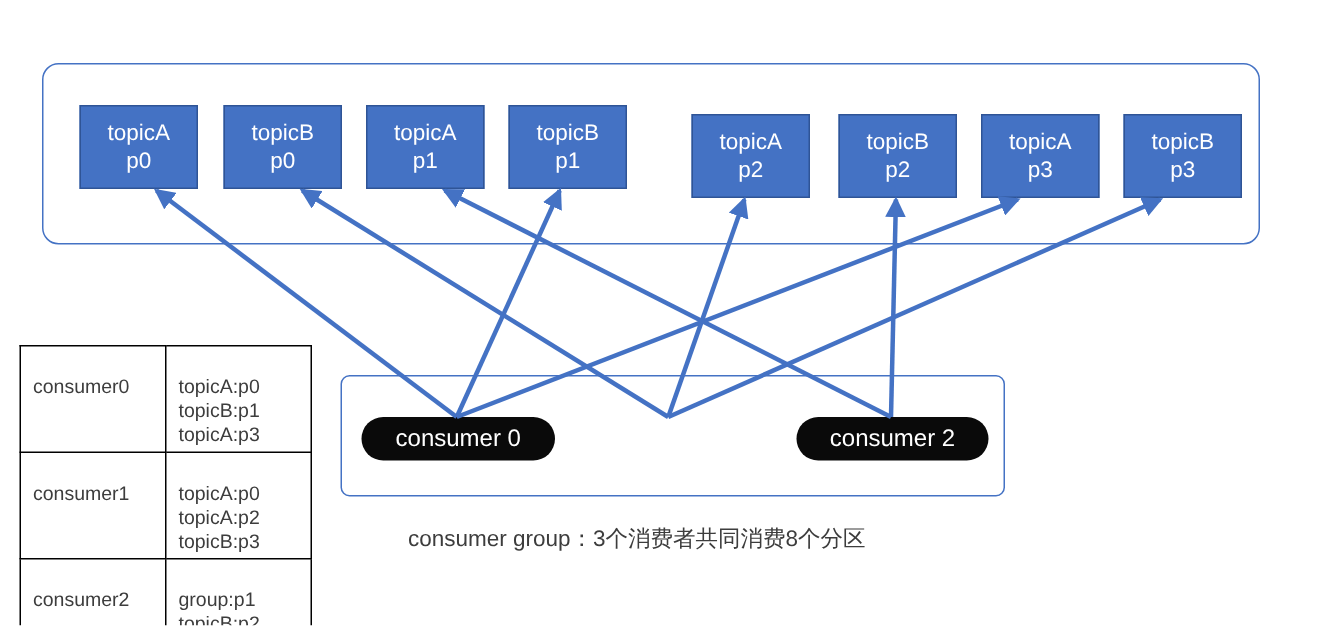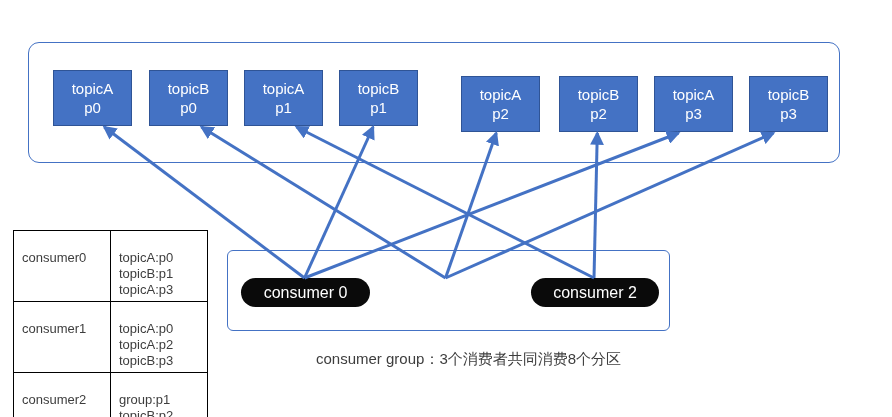--- a/index.html
+++ b/index.html
@@ -29,21 +29,20 @@
   }
   .pill{
     position:absolute;top:27px;height:29px;border-radius:14.5px;
     background:var(--pill-bg,#000);color:var(--pill-text,#fff);
     display:flex;align-items:center;justify-content:center;
     font-size:16px;white-space:nowrap;
   }
   #group-caption{
     position:absolute;left:272px;top:350px;font-size:15px;color:var(--text,#3d3d3d);
     white-space:nowrap;
-    margin-left:44px;
   }
   #assignment-table{
     position:absolute;left:13px;top:230px;border-collapse:collapse;
     font-size:13px;color:#3d3d3d;table-layout:fixed;
   }
   #assignment-table td{
     border:1.5px solid var(--table-border,#000);vertical-align:top;
     padding:19px 4px 3px 8px;box-sizing:border-box;
   }
   td.consumer-col{width:97px;}

